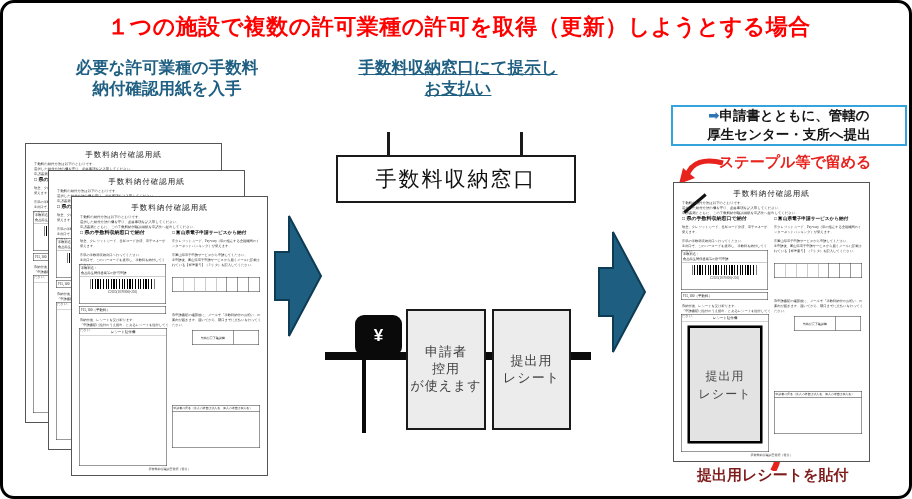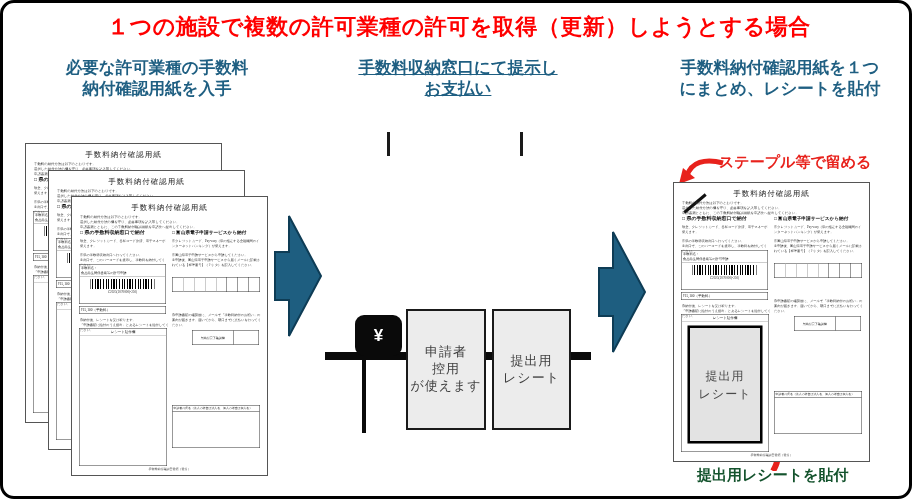--- a/index.html
+++ b/index.html
@@ -6,21 +6,21 @@
   .canvas{position:relative;width:912px;height:499px;box-sizing:border-box;
     border:3px solid #000;border-radius:14px;background:#fff;overflow:hidden;
     font-family:"Liberation Sans","DejaVu Sans",sans-serif;}
   .abs{position:absolute;}
   .pre{white-space:pre-line;}
 
   .main-title{left:0;top:9px;width:912px;text-align:center;font-size:22px;
     font-weight:bold;color:#FF0000;letter-spacing:.5px;}
   .step-head{top:54px;text-align:center;font-size:16.5px;font-weight:bold;
     color:#1F5F82;line-height:1.3;}
-  .sh1{left:8px;width:292px;} .sh2{left:330px;width:250px;text-decoration:underline;} .sh3{left:646px;width:262px;}
+  .sh1{left:18px;width:292px;} .sh2{left:330px;width:250px;text-decoration:underline;} .sh3{left:646px;width:262px;}
 
   
   .hanger{top:129px;width:3px;height:24px;background:#1a1a1a;}
   .signboard{left:333px;top:152px;width:240px;height:48px;border:2.5px solid #1a1a1a;
     box-sizing:border-box;display:flex;align-items:center;justify-content:center;
     font-size:21px;letter-spacing:2px;color:#111;}
 
   
   .blockarrow{width:48px;height:122px;}
 
@@ -37,21 +37,21 @@
   .warnbox{left:318px;top:430px;width:265px;height:52px;border:2.5px solid #FF0000;box-sizing:border-box;
     display:flex;align-items:center;justify-content:center;text-align:center;font-size:16px;
     font-weight:bold;color:#FF0000;line-height:1.45;z-index:3;background:#fff;}
 
   
   .bluebox{left:668px;top:102px;width:236px;height:41px;border:2.5px solid #35A3DC;box-sizing:border-box;
     display:flex;align-items:center;justify-content:center;text-align:center;
     font-size:13.5px;font-weight:bold;color:#151515;line-height:1.35;}
   .bluebox .bn-arrow{color:#2E75B6;}
   .staple-note{left:716px;top:150px;width:190px;font-size:15px;font-weight:bold;color:#E8221C;}
-  .paste-note{left:694px;top:463px;width:200px;font-size:15px;font-weight:bold;color:#14532d;}
+  .paste-note{left:694px;top:463px;width:200px;font-size:15px;font-weight:bold;color:#7f1d1d;}
 
   
   .form-page{position:absolute;width:197px;height:280px;}
   .fp{position:relative;width:394px;height:560px;background:#fff;border:2px solid #555;
     box-sizing:border-box;transform:scale(.5);transform-origin:0 0;
     font-family:"Liberation Serif","DejaVu Serif",serif;color:#222;}
   .fp .abs{position:absolute;}
   .fp-title{left:0;top:12px;width:100%;text-align:center;font-size:15px;letter-spacing:2px;color:#1a1a1a;}
   .fp-intro{left:16px;top:34px;width:360px;font-size:6.8px;line-height:1.5;color:#333;}
   .fp-hL{left:16px;top:64px;font-size:10px;font-weight:bold;font-family:"Liberation Sans",sans-serif;color:#111;}
@@ -91,22 +91,20 @@
 <body>
 
 <div class="canvas">
 
   <div class="abs main-title">１つの施設で複数の許可業種の許可を取得（更新）しようとする場合</div>
 
   <div class="abs step-head sh1 pre">必要な許可業種の手数料
 納付確認用紙を入手</div>
   <div class="abs step-head sh2 pre">手数料収納窓口にて提示し
 お支払い</div>
-  <div class="abs step-head sh3 pre">手数料納付確認用紙を１つ
-にまとめ、レシートを貼付</div>
 
   <div class="form-page" style="left:22px;top:140px;z-index:1;">
       <div class="fp">
 
     <div class="abs fp-title">手数料納付確認用紙</div>
     <div class="abs fp-intro pre">手数料の納付方法は以下のとおりです。
 選択した納付方法の欄を守り、必要事項を記入等してください。
 申請書類とともに、この手数料納付確認用紙を申請先へ提出してください。</div>
     <div class="abs fp-hL">□ 県の手数料収納窓口で納付</div>
     <div class="abs fp-hR">□ 富山県電子申請サービスから納付</div>
@@ -248,34 +246,39 @@
     <div class="abs fp-footer">手数料納付確認書受領（受付）</div>
   </div>
     </div>
 
   <svg class="abs blockarrow" style="left:271px;top:212px;" viewBox="0 0 48 122">
     <polygon points="1,37 15,37 15,1 47,61 15,121 15,85 1,85" fill="#1E5E80" stroke="#0E3C55" stroke-width="2"></polygon>
   </svg>
 
   <div class="abs hanger" style="left:384px;"></div>
   <div class="abs hanger" style="left:517px;"></div>
+  <div class="abs signboard">手数料収納窓口</div>
 
   <div class="abs leg"></div>
   <div class="abs counter"></div>
   <div class="abs register">¥</div>
   <div class="abs receipt rc1 pre">申請者
 控用
 が使えます</div>
   <div class="abs receipt rc2 pre">提出用
 レシート</div>
 
   <svg class="abs blockarrow" style="left:595px;top:228px;" viewBox="0 0 48 122">
     <polygon points="1,37 15,37 15,1 47,61 15,121 15,85 1,85" fill="#1E5E80" stroke="#0E3C55" stroke-width="2"></polygon>
   </svg>
 
+  <div class="abs bluebox">
+    <span><span class="bn-arrow">➡</span><span class="pre">申請書とともに、管轄の
+厚生センター・支所へ提出</span></span>
+  </div>
 
   <div class="abs staple-note">ステープル等で留める</div>
   <svg class="abs" style="left:676px;top:153px;" width="46" height="28" viewBox="0 0 46 28">
     <path d="M 44,7 C 26,2 12,6 8,20" fill="none" stroke="#E8221C" stroke-width="5"></path>
     <polygon points="0,28 4,12 16,22" fill="#E8221C"></polygon>
   </svg>
 
   <div class="form-page" style="left:670px;top:179px;z-index:2;">
       <div class="fp variant-final">
     <div class="abs fp-staple staple-mark"></div>

